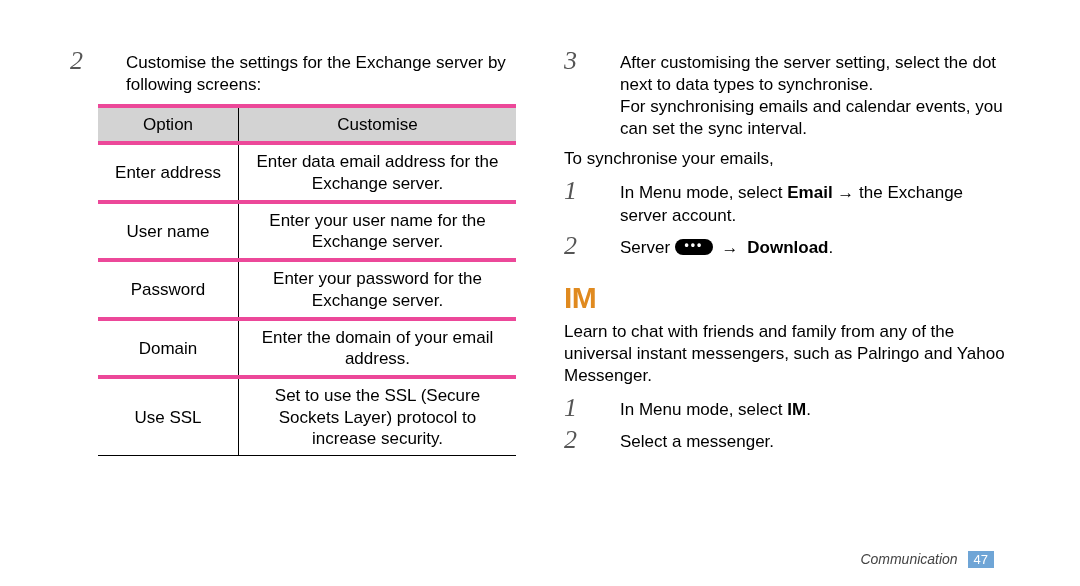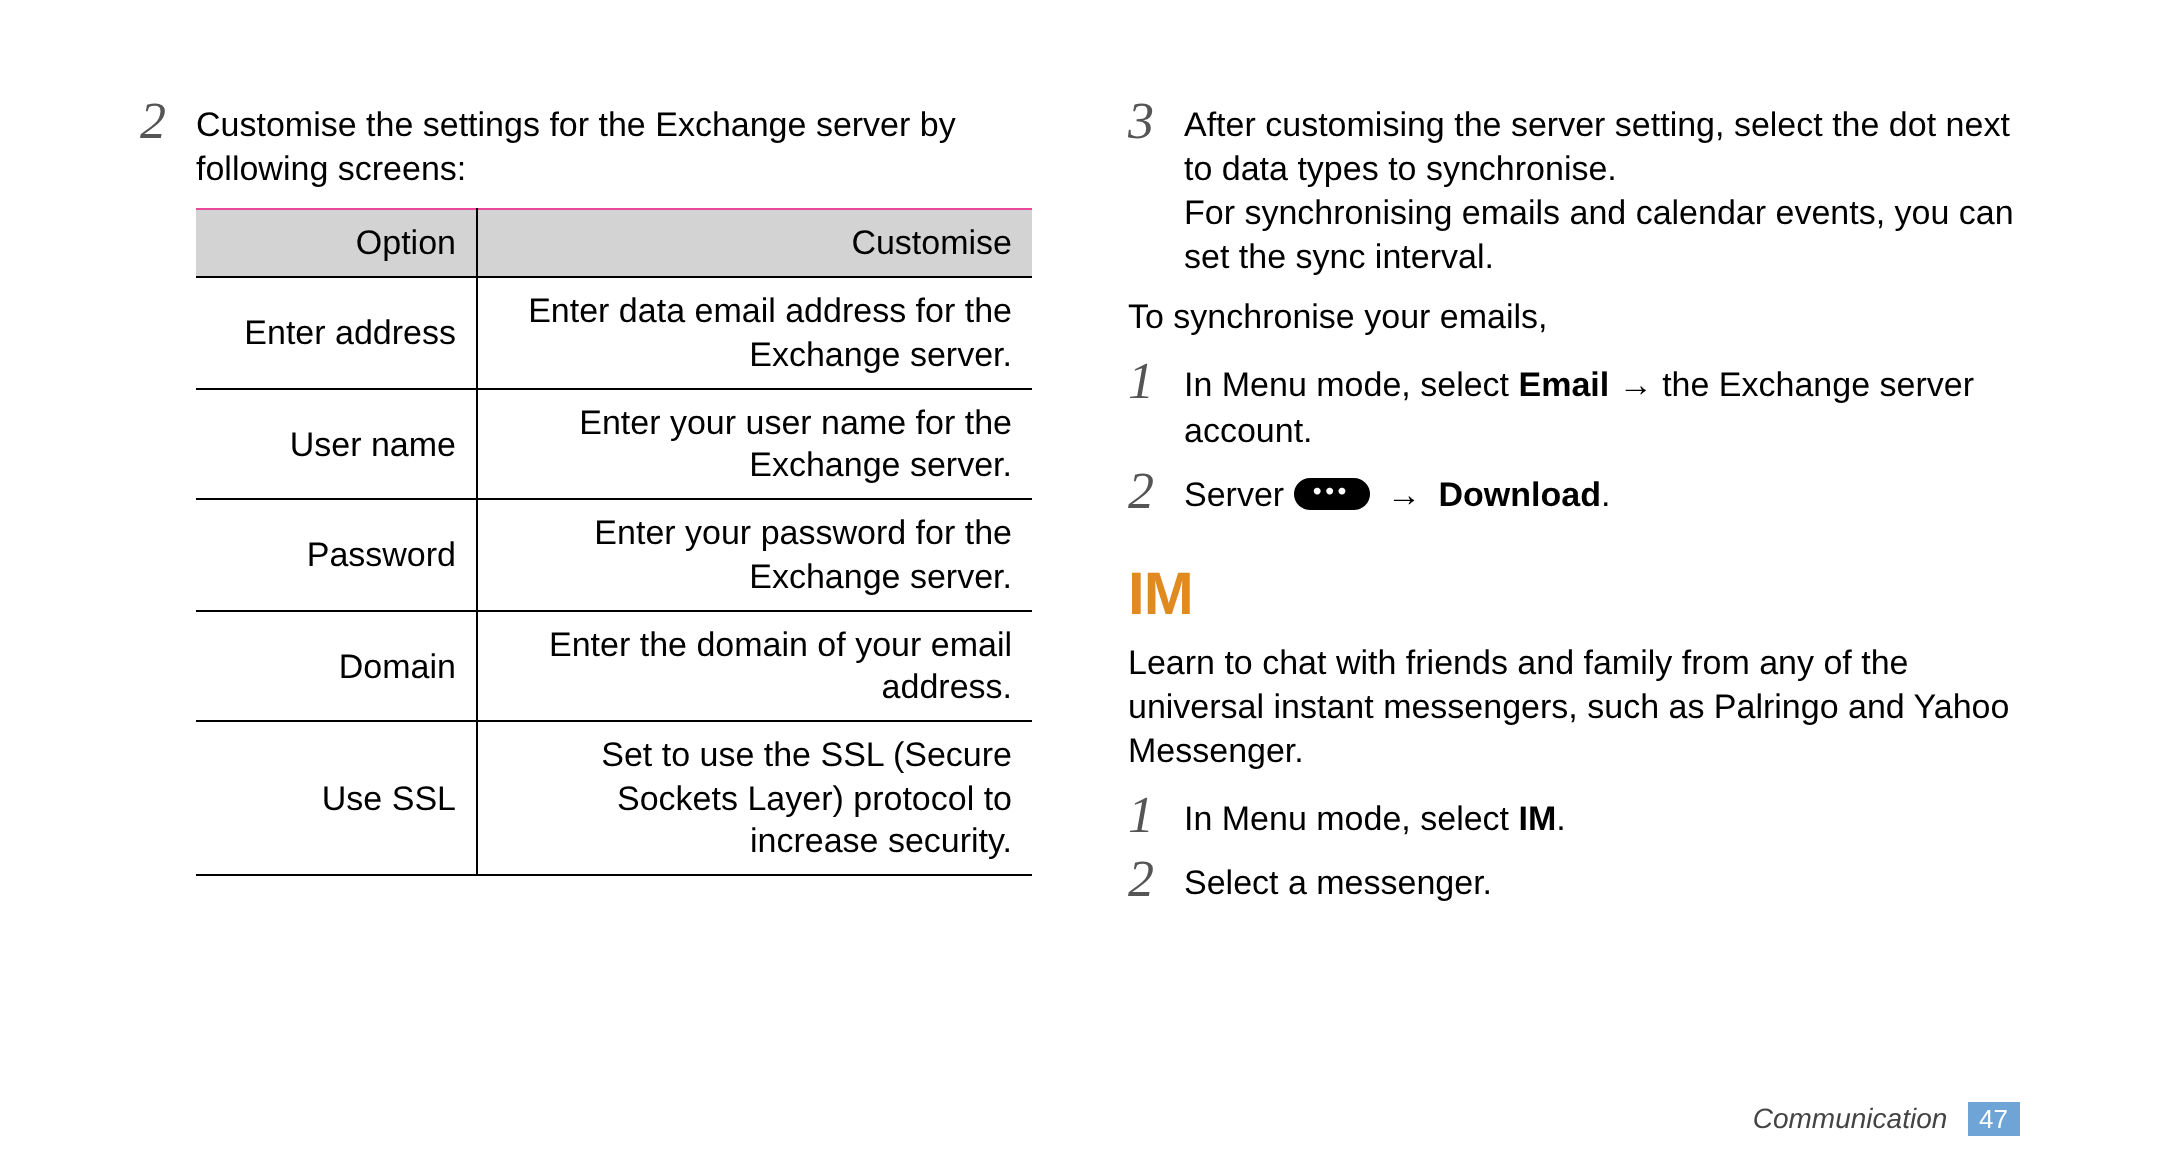--- a/index.html
+++ b/index.html
@@ -38,33 +38,34 @@
     color: #555;
     width: 28px;
     flex-shrink: 0;
     line-height: 1;
     margin-top: -2px;
   }
   .step-text {
     flex: 1;
     line-height: 1.3;
     padding-top: 2px;
+    margin-left: 28px;
   }
   table {
     border-collapse: collapse;
     width: 100%;
     margin-top: 6px;
     margin-left: 28px;
     width: calc(100% - 28px);
   }
   th, td {
-    border-top: 1px solid #ec4899;
+    border-top: 4px solid #ec4899;
     border-bottom: 1px solid #000;
     padding: 6px 10px;
-    text-align: right;
+    text-align: center;
     font-weight: normal;
     vertical-align: middle;
     line-height: 1.25;
   }
   thead th {
     background: #d3d3d3;
     border-right: 1px solid #000;
     font-weight: normal;
   }
   thead th:last-child { border-right: none; }
@@ -102,21 +103,21 @@
     font-size: 12px;
     letter-spacing: 2px;
     font-weight: bold;
   }
   .arrow {
     display: inline-block;
     margin: 0 4px;
   }
   .footer {
     position: absolute;
-    right: 70px;
+    right: 86px;
     bottom: 18px;
     font-size: 14px;
   }
   .footer-label {
     font-style: italic;
     color: #444;
     margin-right: 6px;
   }
   .footer-page {
     display: inline-block;

